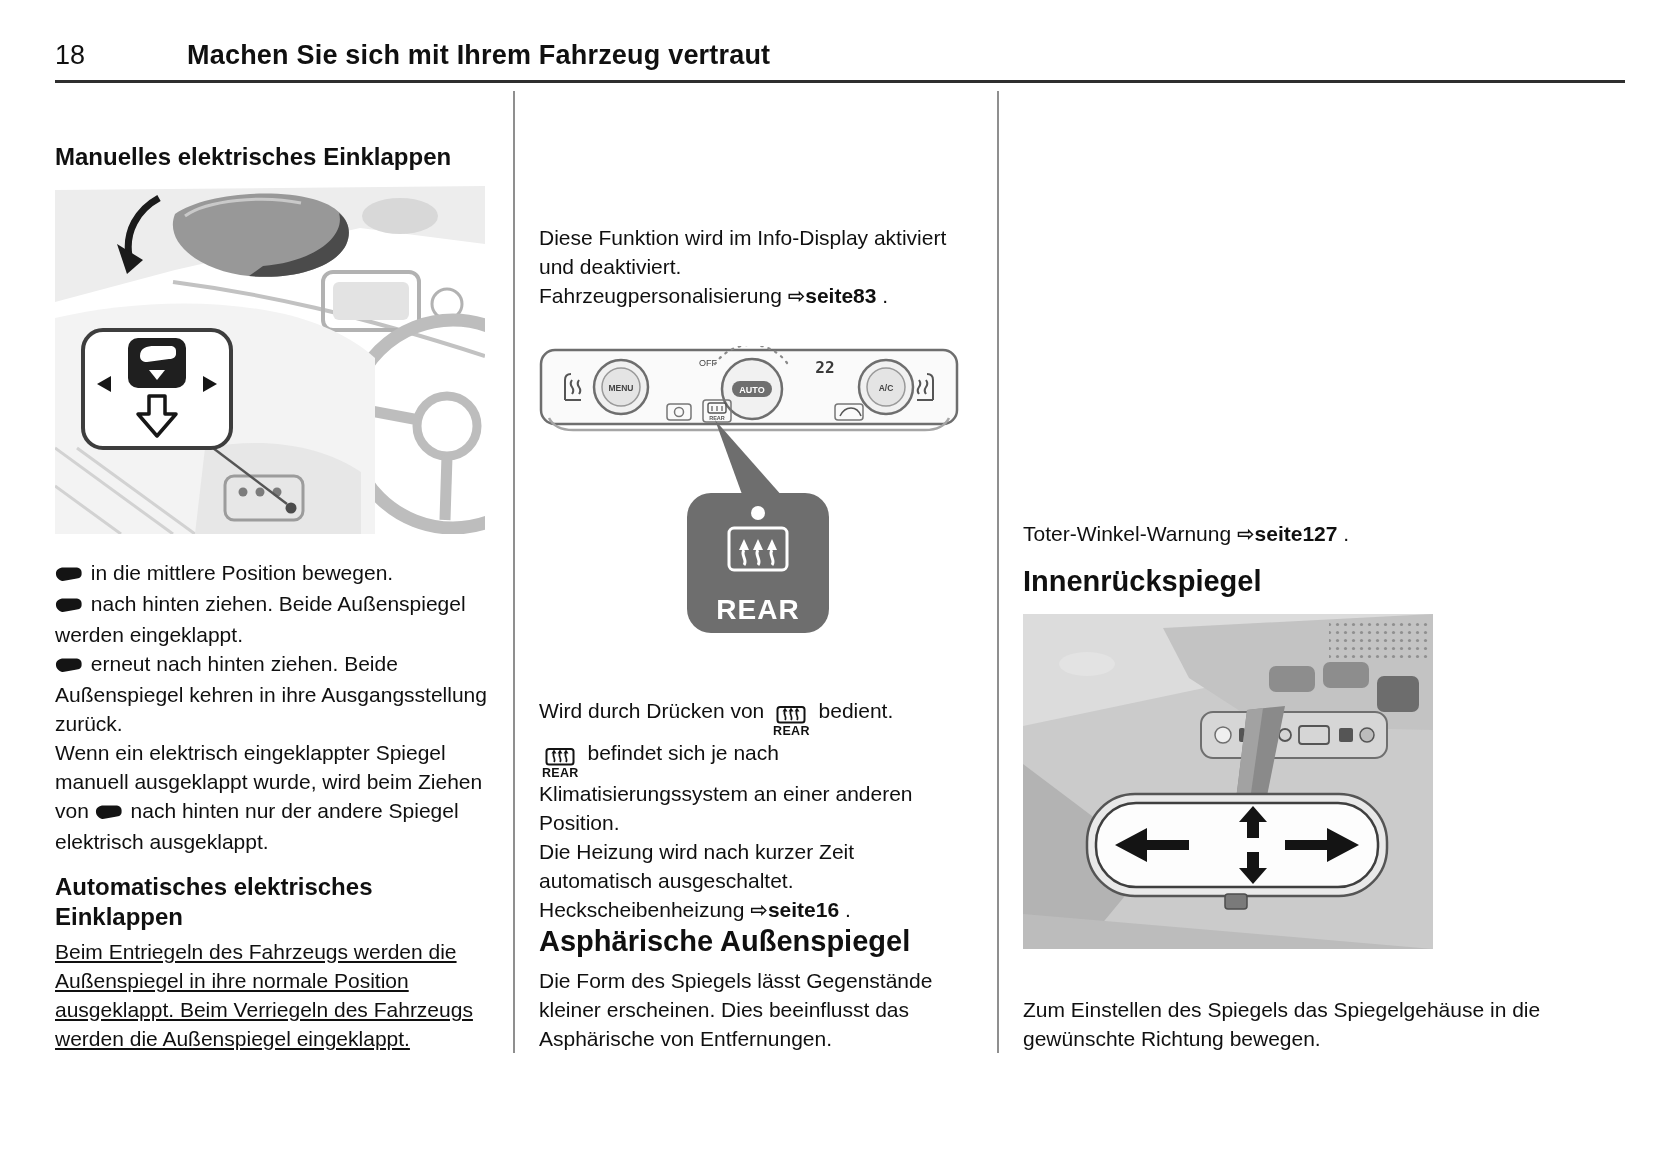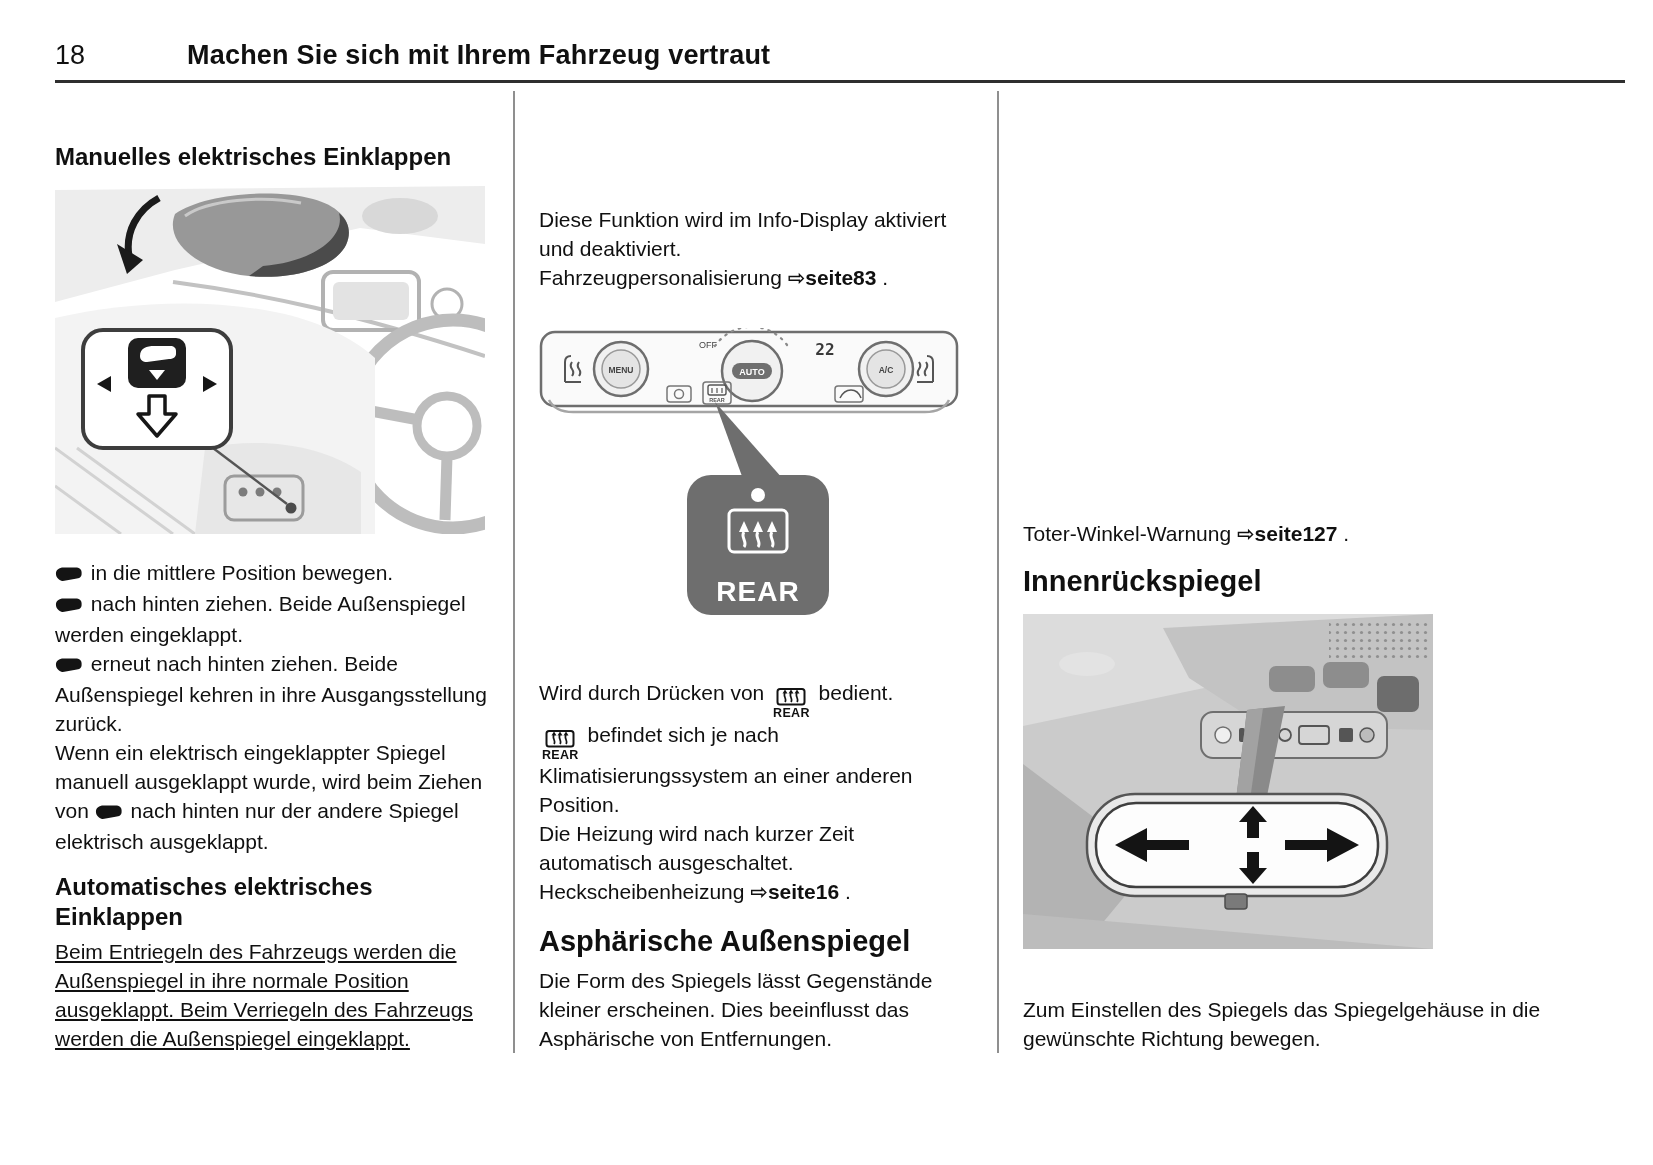--- a/index.html
+++ b/index.html
@@ -18,21 +18,21 @@
   .columns { display: flex; align-items: flex-end; margin-left: 55px; padding-top: 8px; }
   .col { width: 434px; flex: 0 0 auto; }
   .col-3 { width: 560px; }
   .vdivider { width: 2px; height: 962px; background: #8f8f8f; margin: 0 24px; flex: 0 0 auto; }
   .body-text { font-size: 21px; line-height: 29px; margin: 0; }
   .col-heading { font-size: 24px; line-height: 30px; font-weight: 700; margin: 0; }
   .big-heading { font-size: 29px; line-height: 34px; font-weight: 700; margin: 0; }
   .mt-sub { margin-top: 16px; }
   .mt-para { margin-top: 5px; text-decoration: underline; }
   .mt-h2 { margin-top: 16px; }
-  .mt-h2-big { margin-top: 18px; }
+  .mt-h2-big { }
   .mt-after-h2 { margin-top: 8px; }
   .fig1 { display: block; margin: 14px 0 24px 0; }
   .fig2 { display: block; margin: 36px 0 58px 0; }
   .fig3 { display: block; margin: 16px 0 46px 0; }
   .mirror-icon { display: inline-block; vertical-align: -2px; margin-right: 2px; }
   .rear-stack {
     display: inline-flex; flex-direction: column; align-items: center;
     vertical-align: -6px; line-height: 1; margin: 0 3px;
   }
   .rear-stack-label { font-size: 12.5px; font-weight: 700; letter-spacing: .3px; margin-top: 1px; }

